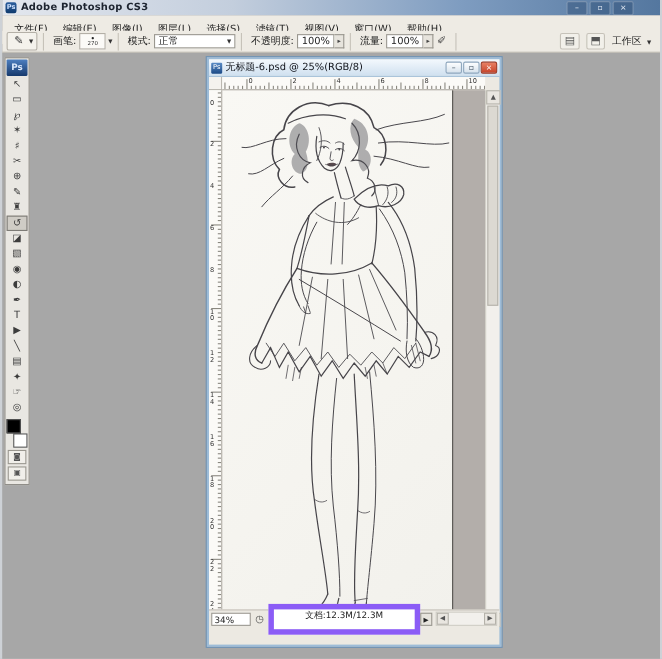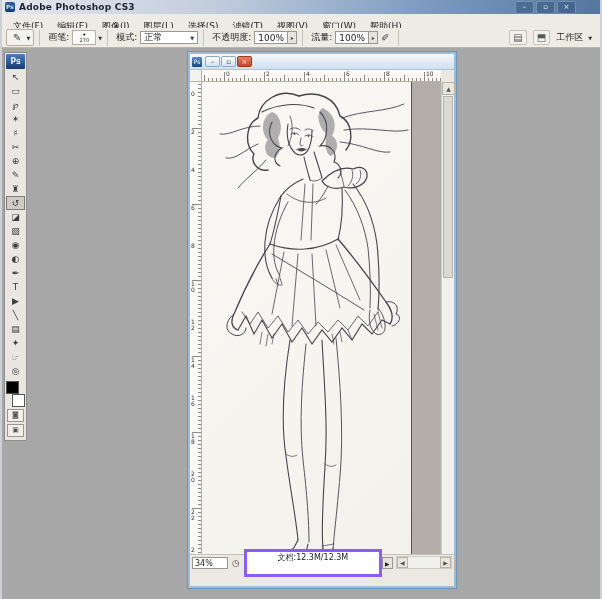--- a/index.html
+++ b/index.html
@@ -81,21 +81,21 @@
   
   #vscroll{position:absolute;right:0;top:12px;width:13px;bottom:0;background:#f2f0ec;border-left:1px solid #cfccc5;box-sizing:border-box;}
   .sbtn{position:absolute;width:13px;height:13px;background:#e9e6e0;border:1px solid #b5b2aa;
     font-size:6px;text-align:center;line-height:11px;color:#555;box-sizing:border-box;}
   #vthumb{position:absolute;left:1px;right:1px;top:14px;height:180px;background:#dcd9d2;border:1px solid #b5b2aa;}
   #statusbar{position:absolute;left:0;bottom:0;right:0;height:16px;background:#ece9e2;
     border-top:1px solid #c5c1b9;display:flex;align-items:center;padding:1px 2px;box-sizing:border-box;}
   #zoom-box{width:36px;height:12px;background:#fff;border:1px solid #9a978f;font-size:8px;
     padding:0 2px;line-height:11px;box-sizing:border-box;}
   #status-icon{font-size:9px;color:#555;margin:0 4px;}
-  #doc-size-box{width:138px;height:28px;background:#fff;border:3px solid #8b5cf6;font-size:8px;
+  #doc-size-box{width:138px;height:28px;background:#fff;border:5px solid #8b5cf6;font-size:8px;
     text-align:center;line-height:11px;box-sizing:border-box;color:#222;}
   #status-arrow{width:11px;height:12px;border:1px solid #9a978f;background:#e7e4dd;font-size:6px;
     text-align:center;line-height:11px;box-sizing:border-box;margin-right:3px;}
   #hscroll{position:relative;flex:1;height:13px;background:#f2f0ec;border:1px solid #cfccc5;box-sizing:border-box;}
   #hscroll .sbtn{height:11px;width:11px;line-height:10px;top:0;}
   svg{display:block;}
 </style>
 </head>
 <body>
 
@@ -130,21 +130,21 @@
     </div>
     <div class="opt-sep"></div>
     <span class="opt-label">画笔:</span>
     <div class="brush-preview">
       <span class="dot">•</span>
       <span class="num">270</span>
     </div>
     <span class="dd">▼</span>
     <div class="opt-sep"></div>
     <span class="opt-label">模式:</span>
-    <div class="opt-box" style="width:58px;justify-content:space-between;">
+    <div class="opt-box" style="width:74px;justify-content:space-between;">
       <span>正常</span>
       <span class="dd">▼</span>
     </div>
     <div class="opt-sep"></div>
     <span class="opt-label">不透明度:</span>
     <div class="opt-box" style="width:34px;">
       <span>100%</span>
     </div>
     <div class="spin">▸</div>
     <div class="opt-sep"></div>
@@ -195,20 +195,21 @@
       <div id="bg-swatch" style="background: rgb(255, 255, 255);"></div>
       <div id="fg-swatch" style="background: rgb(0, 0, 0);"></div>
     </div>
     <div class="tb-btn">◙</div>
     <div class="tb-btn">▣</div>
   </div>
 
   <div id="docwin">
     <div id="doc-titlebar">
       <div id="doc-icon">Ps</div>
+      <span id="doc-title">无标题-6.psd @ 25%(RGB/8)</span>
       <div id="doc-btns">
         <span>–</span>
         <span>▫</span>
         <span class="close">×</span>
       </div>
     </div>
 
     <div id="doc-body">
       <div id="ruler-corner"></div>
       <div id="hruler">

